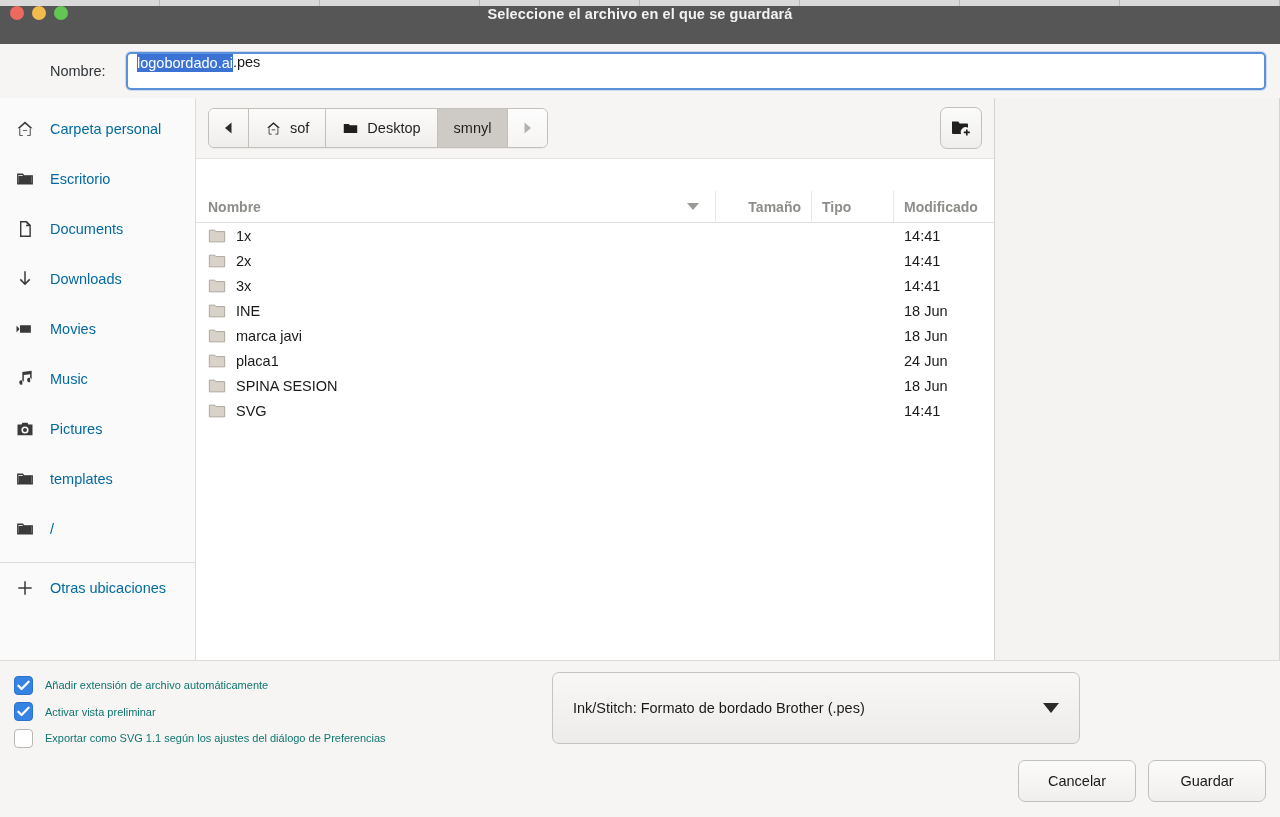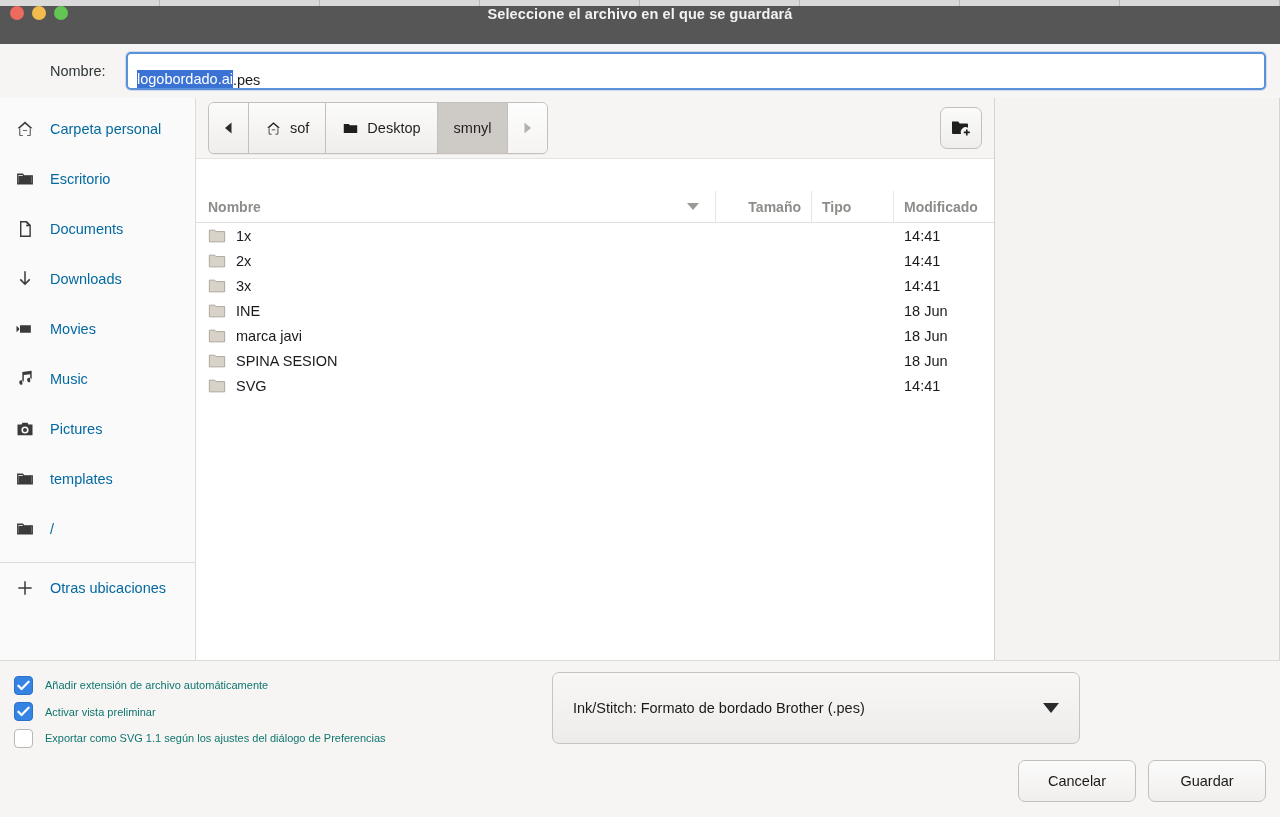--- a/index.html
+++ b/index.html
@@ -40,21 +40,21 @@
 
   
   .name-row {
     flex: 0 0 54px; display: flex; align-items: center;
     padding: 0 14px; background: #f6f5f4;
   }
   .name-label { font-size: 14.5px; color: #2e3436; width: 76px; margin-left: 36px; }
   .name-input {
     flex: 1; height: 38px; background: #ffffff;
     border: 2px solid #5a91d8; border-radius: 5px;
-    display: flex; align-items: flex-end; padding: 0 9px;
+    display: flex; align-items: flex-start; padding: 0 9px;
     font-size: 14.5px; color: #1a1a1a;
     box-shadow: 0 0 0 1px rgba(90,145,216,.25);
   }
   .sel-text {
     background: #3b73d4; color: #ffffff; padding: 1px 0;
   }
 
   
   .body-area { flex: 1; display: flex; min-height: 0; }
 
@@ -84,21 +84,21 @@
                border-right: 1px solid #d3d3d0; }
   .list-col { flex: 1; display: flex; flex-direction: column; min-width: 0; }
 
   
   .pathbar-strip {
     height: 60px; flex: 0 0 60px; background: #f6f5f4;
     display: flex; align-items: center; padding: 0 12px;
     justify-content: space-between;
   }
   .pathbar {
-    display: flex; height: 52px; border: 1px solid #c3c0bc;
+    display: flex; height: 40px; border: 1px solid #c3c0bc;
     border-radius: 6px; overflow: hidden;
     background: #f2f0ee;
     box-shadow: 0 1px 0 rgba(0,0,0,.04);
   }
   .pb-btn {
     display: flex; align-items: center; gap: 8px;
     padding: 0 16px; font-size: 14.5px; color: #1f1f1f;
     border-right: 1px solid #c3c0bc; background: linear-gradient(#fbfbfa,#f0eeec);
     cursor: default;
   }
@@ -428,20 +428,31 @@
                 </div>
                 <div class="cell size"></div>
                 <div class="cell type"></div>
                 <div class="cell mod">18 Jun</div>
               </div>
               <div class="row">
                 <div class="cell name">
                   <span class="row-icon"><svg viewBox="0 0 20 20" width="18" height="18">
                       <path d="M1.5 3.5h6l1.2 1.6h9.8v11.4H1.5V3.5z" fill="#d8d2c8" stroke="#a8a296" stroke-width="1"></path>
                     </svg></span>
+                  <span class="nm">placa1</span>
+                </div>
+                <div class="cell size"></div>
+                <div class="cell type"></div>
+                <div class="cell mod">24 Jun</div>
+              </div>
+              <div class="row">
+                <div class="cell name">
+                  <span class="row-icon"><svg viewBox="0 0 20 20" width="18" height="18">
+                      <path d="M1.5 3.5h6l1.2 1.6h9.8v11.4H1.5V3.5z" fill="#d8d2c8" stroke="#a8a296" stroke-width="1"></path>
+                    </svg></span>
                   <span class="nm">SPINA SESION</span>
                 </div>
                 <div class="cell size"></div>
                 <div class="cell type"></div>
                 <div class="cell mod">18 Jun</div>
               </div>
               <div class="row">
                 <div class="cell name">
                   <span class="row-icon"><svg viewBox="0 0 20 20" width="18" height="18">
                       <path d="M1.5 3.5h6l1.2 1.6h9.8v11.4H1.5V3.5z" fill="#d8d2c8" stroke="#a8a296" stroke-width="1"></path>

